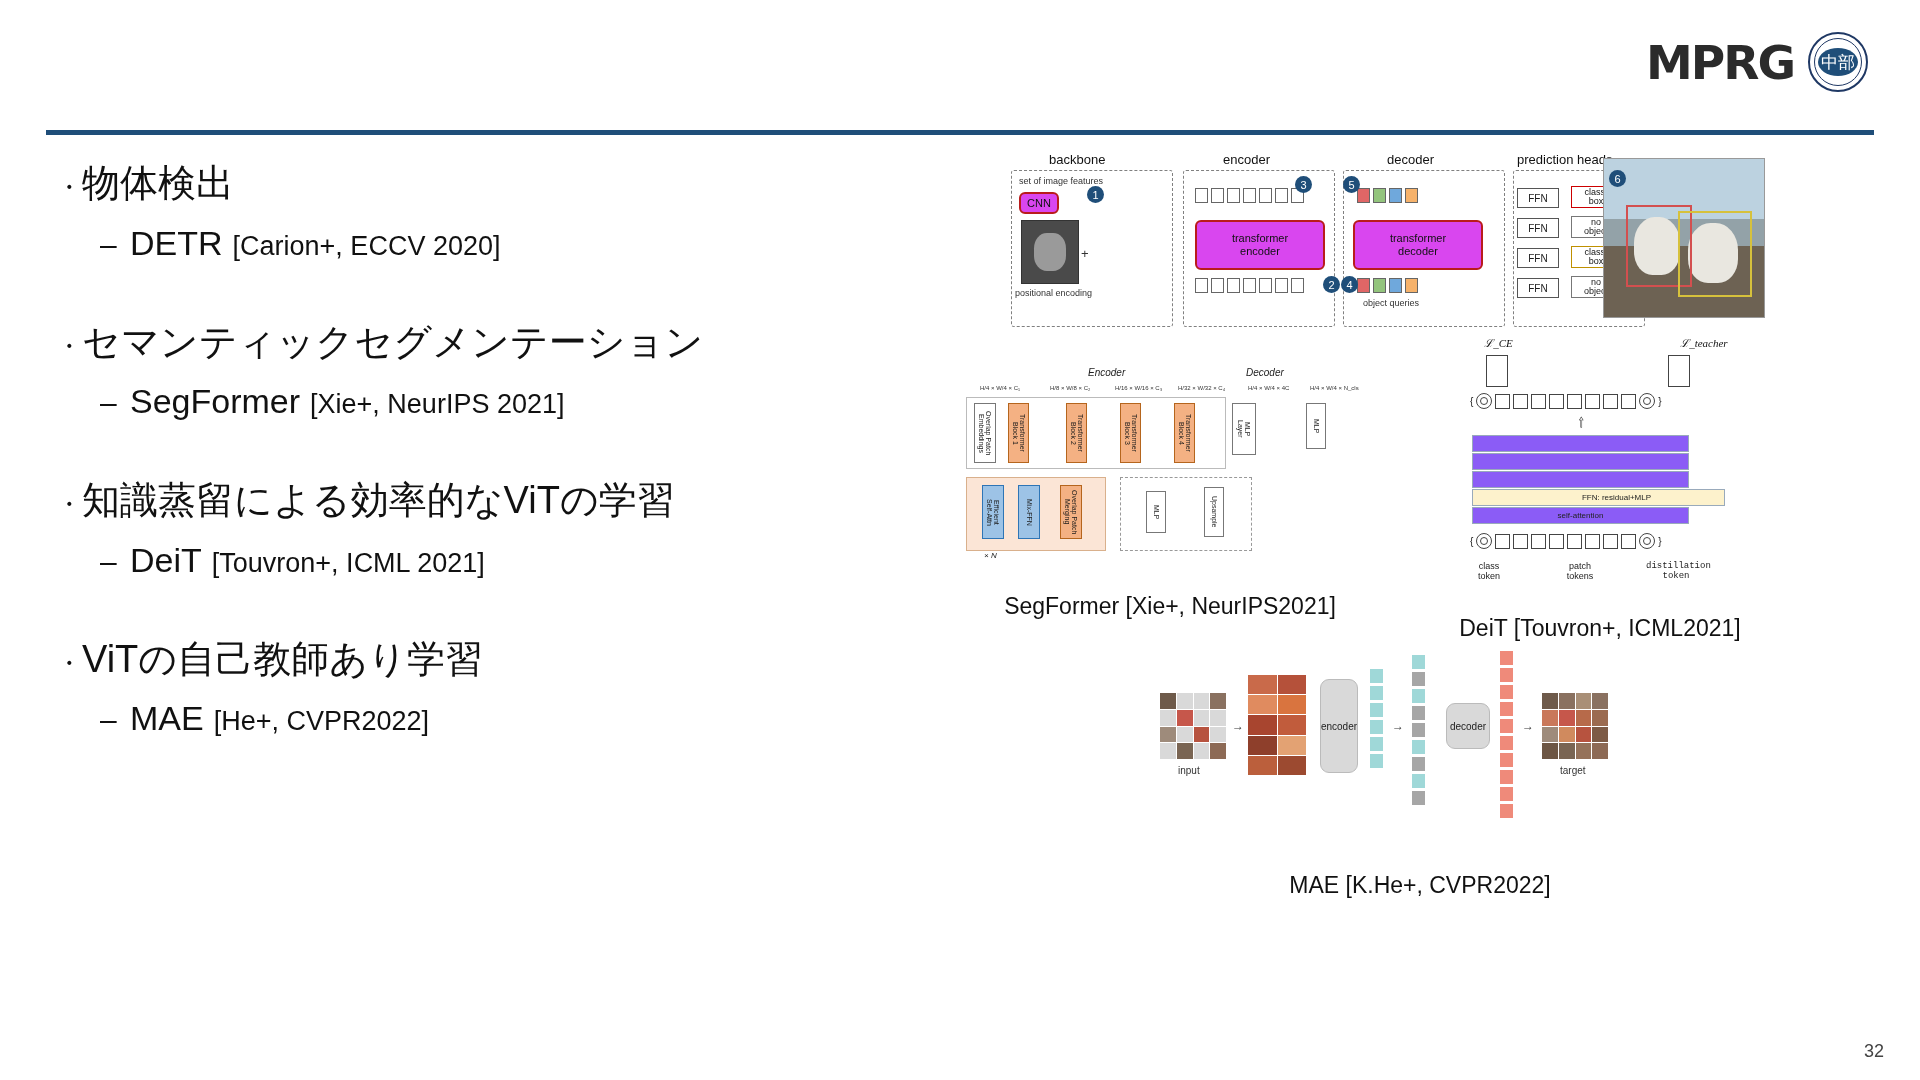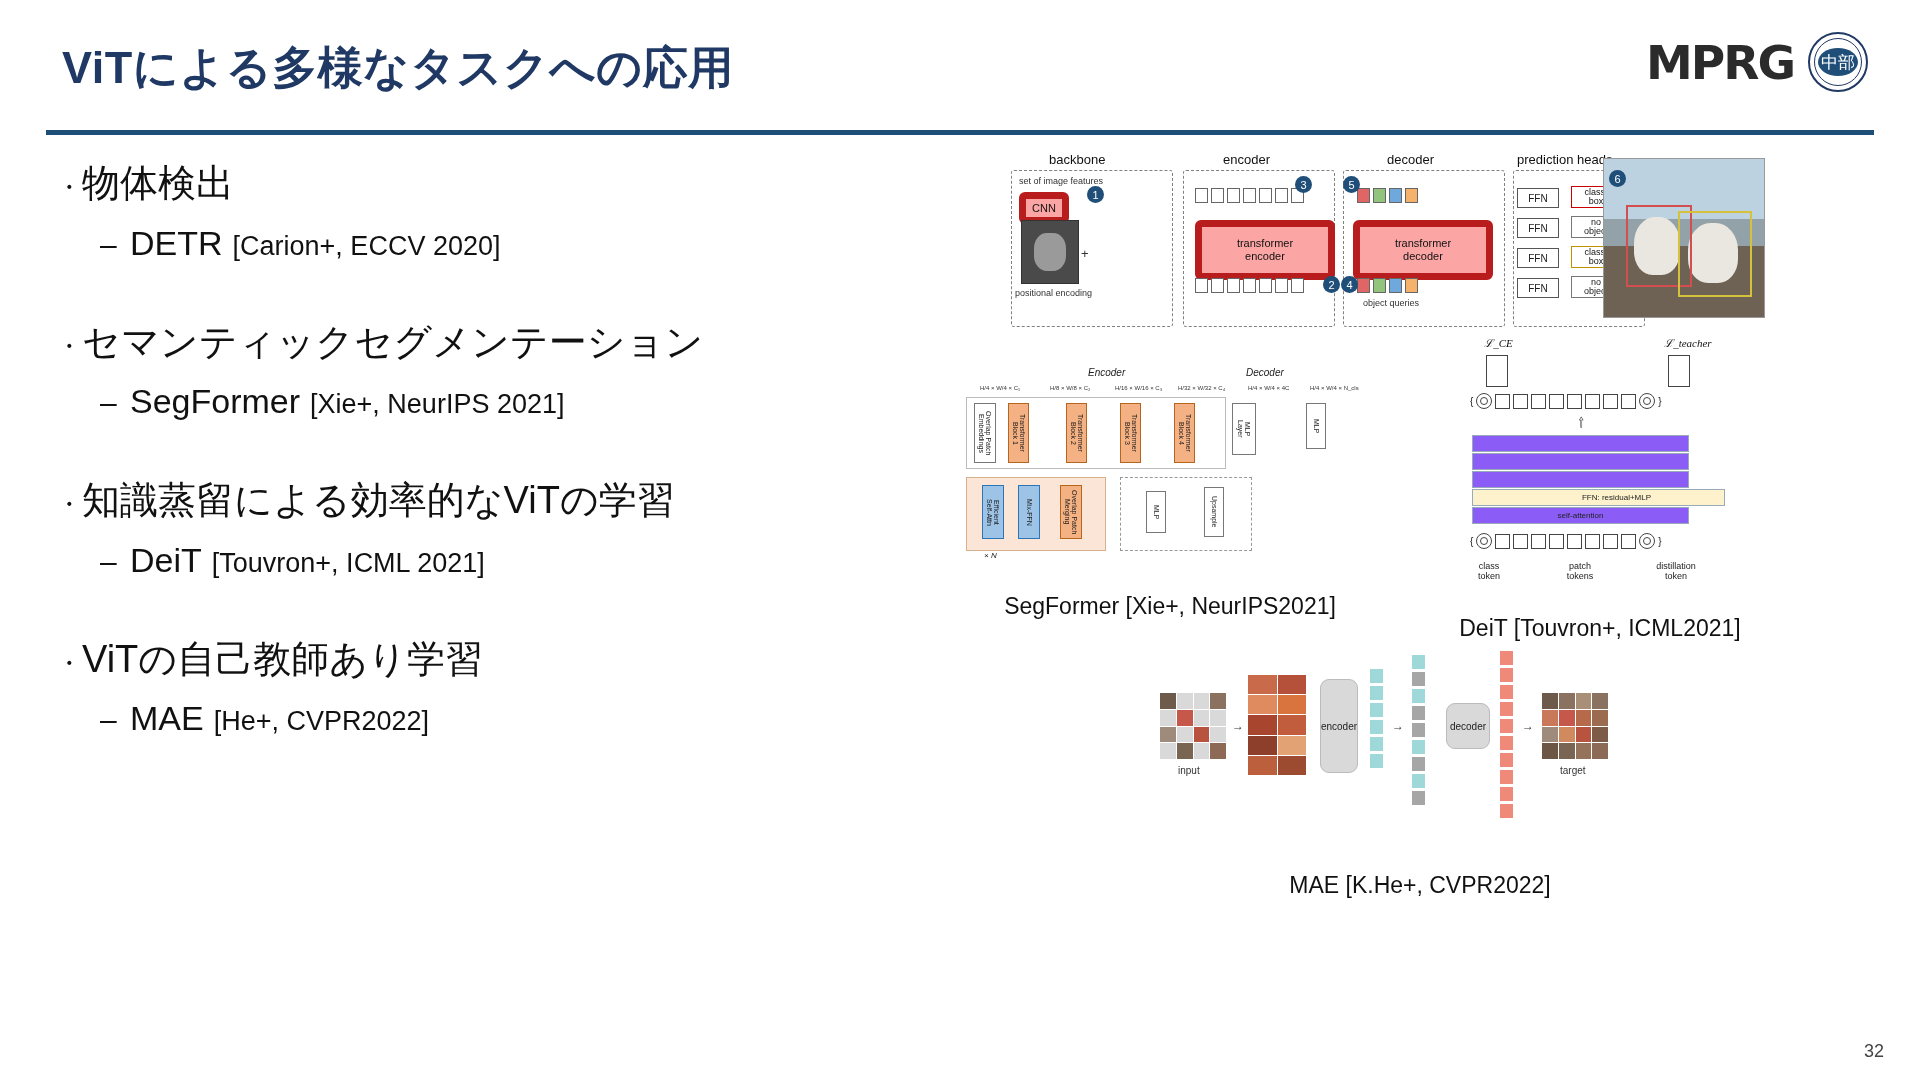--- a/index.html
+++ b/index.html
@@ -156,22 +156,22 @@
   }
   .dlabel {
     position: absolute;
     font-size: 13px;
     color: #111;
     white-space: nowrap;
   }
   .dsmall { position: absolute; font-size: 9px; color: #333; white-space: nowrap; }
   .greybox {
     position: absolute;
-    border: 7px solid #b91c1c;
-    background: #fca5a5;
+    border: 2px solid #b91c1c;
+    background: #d946ef;
     display: flex;
     align-items: center;
     justify-content: center;
     text-align: center;
     font-size: 11px;
     color: #111;
     line-height: 1.15;
     border-radius: 6px;
   }
   .numcircle {
@@ -308,21 +308,20 @@
     right: 36px;
     bottom: 18px;
     font-size: 18px;
     color: #444;
   }
 </style>
 </head>
 <body>
 
 <div class="slide-header">
-  <div class="slide-title">ViTによる多様なタスクへの応用</div>
   <div class="title-rule"></div>
   <div class="logo-wrap">
     <div class="logo-mprg">MPRG</div>
     <div class="logo-seal">
       <div class="seal-ring"></div>
       <div class="seal-inner">中部</div>
     </div>
   </div>
 </div>
 
@@ -531,21 +530,21 @@
       <div class="sf-lbl" style="left:24px; top:184px; font-style:italic;">× N</div>
 
       <div class="sf-region" style="left:160px; top:110px; width:130px; height:72px; background:#ffffff; border:1px dashed #999;"></div>
       <div class="sf-white" style="left:186px; top:124px; width:18px; height:40px;">MLP</div>
       <div class="sf-white" style="left:244px; top:120px; width:18px; height:48px;">Upsample</div>
     </div>
     <div class="fig-caption" style="position:absolute; left:-25px; top:228px; width:470px;">SegFormer [Xie+, NeurIPS2021]</div>
 
     <div class="deit" style="position:absolute; left:490px; top:-22px;">
       <div class="dt-loss" style="left:34px; top:0px;">ℒ_CE</div>
-      <div class="dt-loss" style="left:214px; top:0px;">ℒ_teacher</div>
+      <div class="dt-loss" style="left:230px; top:0px;">ℒ_teacher</div>
 
       <div class="dt-arrowbox" style="left:36px; top:20px;"></div>
       <div class="dt-arrowbox" style="left:218px; top:20px;"></div>
 
       <div class="dt-tokrow" style="left:20px; top:58px;">
         <span>{</span>
         <span class="dt-circ"></span>
         <span class="dt-sq"></span>
           <span class="dt-sq"></span>
           <span class="dt-sq"></span>
@@ -581,21 +580,21 @@
           <span class="dt-sq"></span>
           <span class="dt-sq"></span>
         <span class="dt-circ"></span>
         <span>}</span>
       </div>
 
       <div class="dt-lbl" style="left:16px; top:226px; width:46px; white-space:pre-line;">class
 token</div>
       <div class="dt-lbl" style="left:104px; top:226px; width:52px; white-space:pre-line;">patch
 tokens</div>
-      <div class="dt-lbl" style="left:196px; top:226px; width:60px; white-space:pre-line;">distillation
+      <div class="dt-lbl" style="left:196px; top:226px; width:60px; white-space:pre-line;font-family:Liberation Mono, monospace;">distillation
 token</div>
     </div>
     <div class="fig-caption" style="position:absolute; left:430px; top:250px; width:420px;">DeiT [Touvron+, ICML2021]</div>
   </div>
 
   <div class="mae" style="margin-top:18px;">
     <div class="mae-grid" style="left:0px; top:28px; width:66px; height:66px; grid-template-columns:repeat(4,1fr); grid-template-rows:repeat(4,1fr);">
       <div class="mae-cell" style="background:#6e5a4a"></div>
         <div class="mae-cell" style="background:#d9d9d9"></div>
         <div class="mae-cell" style="background:#d9d9d9"></div>

